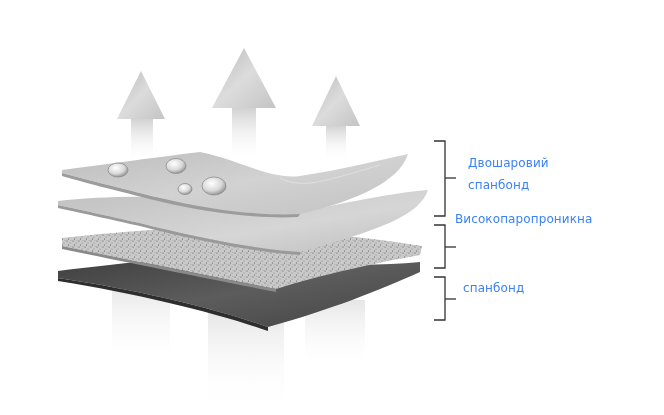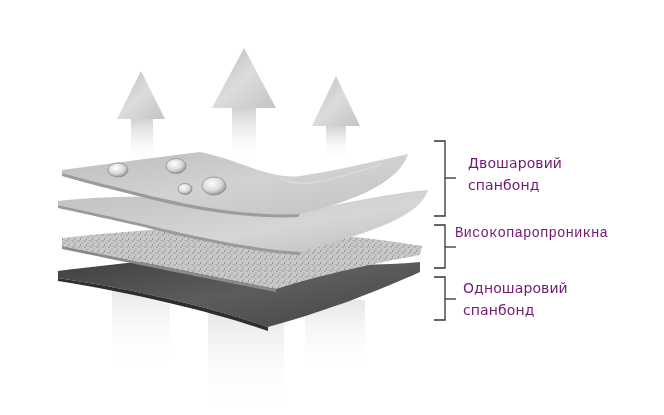--- a/index.html
+++ b/index.html
@@ -1,18 +1,18 @@
 <!DOCTYPE html>
 <html><head>
 <meta charset="utf-8">
 <style>
   html, body { margin:0; padding:0; background:#ffffff; }
   body { width:664px; height:415px; position:relative; overflow:hidden; font-family:"DejaVu Sans","Liberation Sans",sans-serif; }
   #stage { position:absolute; left:0; top:0; width:664px; height:415px; }
-  .label { position:absolute; color:#701a75; font-size:14px; line-height:22px; white-space:nowrap; letter-spacing:0.1px; }
+  .label { position:absolute; color:#3b82f6; font-size:12px; line-height:22px; white-space:nowrap; letter-spacing:0.1px; }
 </style>
 </head>
 <body>
 
 <div id="stage">
 <svg width="664" height="415" viewBox="0 0 664 415" xmlns="http://www.w3.org/2000/svg">
   <defs>
     <linearGradient id="shaftFade" x1="0" y1="0" x2="0" y2="1">
       <stop offset="0" stop-color="#d0d0d0"></stop>
       <stop offset="1" stop-color="#ffffff" stop-opacity="0"></stop>
@@ -111,20 +111,19 @@
   <g stroke="#333" stroke-width="1.3" fill="none">
     <path d="M434,277 L445,277 L445,320 L434,320"></path>
     <path d="M445,299 L456,299"></path>
   </g>
 </svg>
 
 <div class="label" style="left:468px; top:152px;">
   <div>Двошаровий</div>
   <div>спанбонд</div>
 </div>
-<div class="label" style="left:455px; top:222px;font-family:Liberation Mono, monospace;">
+<div class="label" style="left:455px; top:208px;">
   <div>Високопаропроникна</div>
 </div>
 <div class="label" style="left:463px; top:277px;">
-  <div>Одношаровий</div>
   <div>спанбонд</div>
 </div>
 </div>
 
 </body></html>

